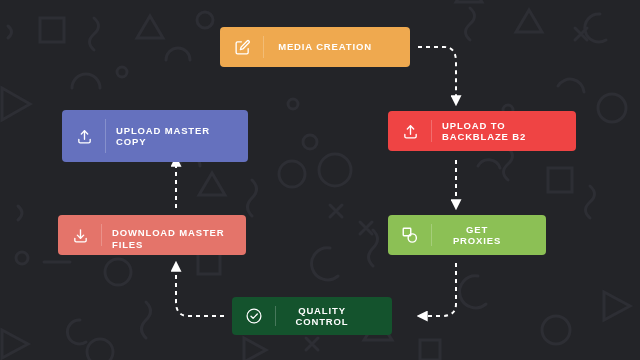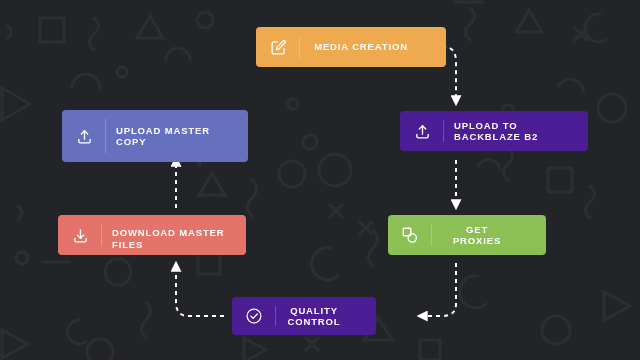--- a/index.html
+++ b/index.html
@@ -116,31 +116,31 @@
     </defs>
     <g fill="none" stroke="#ffffff" stroke-width="2" stroke-dasharray="4 4" marker-end="url(#ah)">
       <path d="M418 47 H 444 Q 456 47 456 62 V 103"></path>
       <path d="M456 160 V 207"></path>
       <path d="M456 263 V 304 Q 456 316 442 316 H 420"></path>
       <path d="M224 316 H 188 Q 176 316 176 302 V 264"></path>
       <path d="M176 208 V 159"></path>
     </g>
   </svg>
 
-  <div class="node centered" style="left:220px;top:27px;width:190px;height:40px;background:#efa94f;margin-left:36px;">
+  <div class="node centered" style="left:220px;top:27px;width:190px;height:40px;background:#efa94f;">
     <span class="icon-cell">
       <svg width="17" height="17" viewBox="0 0 24 24" fill="none" stroke="#ffffff" stroke-width="1.9" stroke-linecap="round" stroke-linejoin="round">
         <path d="M20 13.5V19a2 2 0 0 1-2 2H5a2 2 0 0 1-2-2V6a2 2 0 0 1 2-2h5.5"></path>
         <path d="M18.5 2.8a1.8 1.8 0 0 1 2.6 2.6L12.5 14 9 15l1-3.5z"></path>
       </svg>
     </span>
     <span class="label">MEDIA CREATION</span>
   </div>
 
-  <div class="node" style="left:400px;top:111px;width:188px;height:40px;background:#4c1d95;">
+  <div class="node" style="left:388px;top:111px;width:188px;height:40px;background:#ef4444;">
     <span class="icon-cell">
       <svg width="17" height="17" viewBox="0 0 24 24" fill="none" stroke="#ffffff" stroke-width="1.9" stroke-linecap="round" stroke-linejoin="round">
         <path d="M4 16v3a2 2 0 0 0 2 2h12a2 2 0 0 0 2-2v-3"></path>
         <path d="M12 16V4"></path>
           <path d="M7.5 8.5 12 4l4.5 4.5"></path>
       </svg>
     </span>
     <span class="label" style="white-space:pre-line;">UPLOAD TO
 BACKBLAZE B2</span>
   </div>
@@ -172,21 +172,21 @@
   <div class="node centered" style="left:388px;top:215px;width:158px;height:40px;background:#8cc055;">
     <span class="icon-cell">
       <svg width="18" height="18" viewBox="0 0 24 24" fill="none" stroke="#ffffff" stroke-width="1.9" stroke-linecap="round" stroke-linejoin="round">
         <rect x="3" y="3" width="10" height="10" rx="1"></rect>
         <circle cx="15" cy="16" r="5.5"></circle>
       </svg>
     </span>
     <span class="label">GET PROXIES</span>
   </div>
 
-  <div class="node centered" style="left:232px;top:297px;width:144px;height:38px;background:#4c1d95;">
+  <div class="node centered" style="left:232px;top:297px;width:160px;height:38px;background:#14532d;">
     <span class="icon-cell">
       <svg width="18" height="18" viewBox="0 0 24 24" fill="none" stroke="#ffffff" stroke-width="1.7" stroke-linecap="round" stroke-linejoin="round">
         <circle cx="12" cy="12" r="9.2"></circle>
         <path d="M8 12.3l2.8 2.8L16.4 9.3"></path>
       </svg>
     </span>
     <span class="label">QUALITY CONTROL</span>
   </div>
 
 </div>

